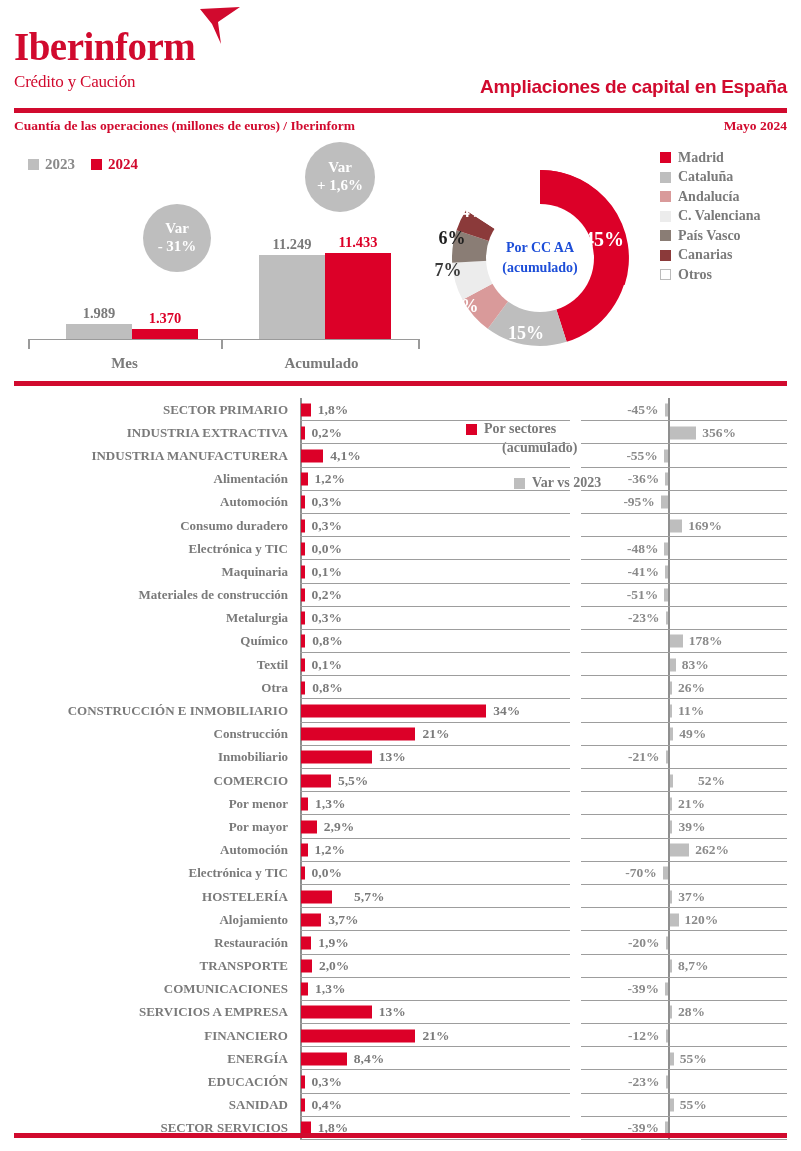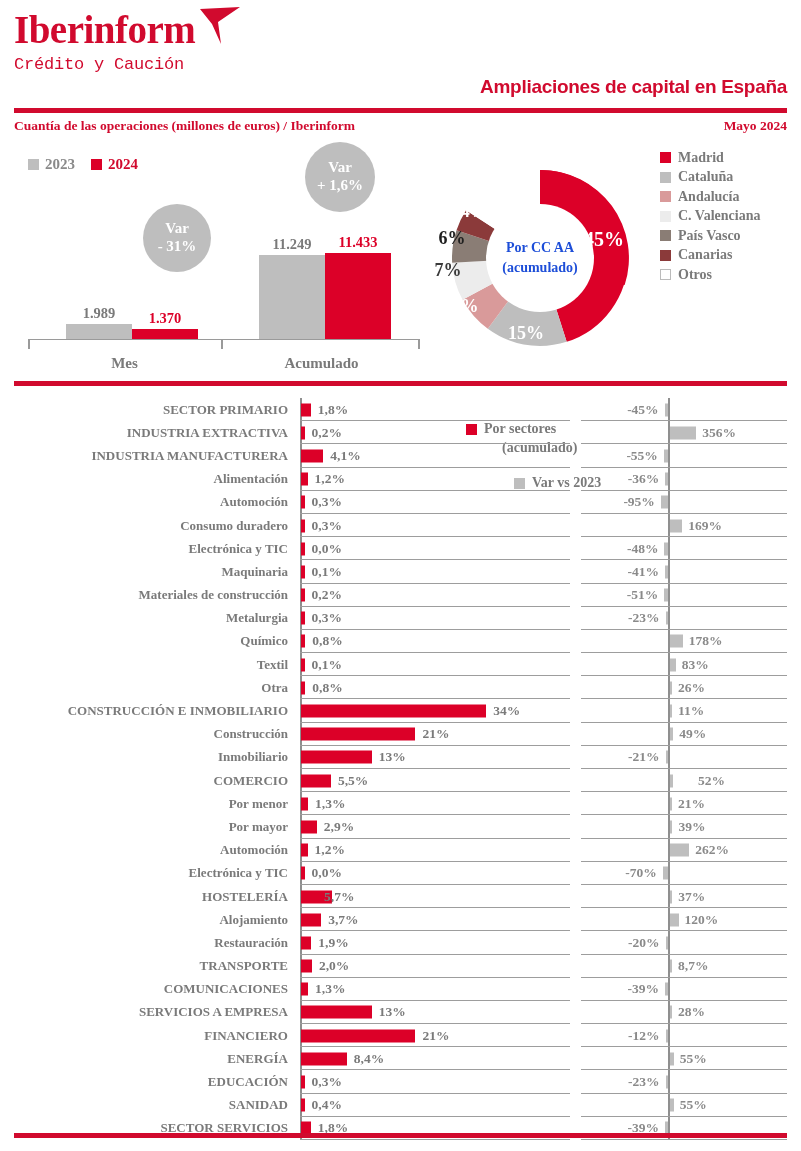--- a/index.html
+++ b/index.html
@@ -6,31 +6,31 @@
   body {
     width: 801px; height: 1151px;
     background: #ffffff;
     font-family: "Liberation Serif", serif;
     position: relative;
     overflow: hidden;
   }
 
   
   #header { position: relative; height: 108px; }
-  #logo-block { position: absolute; left: 14px; top: 10px; }
+  #logo-block { position: absolute; left: 14px; top: 27px; }
   #logo-main {
     font-family: "Liberation Serif", serif;
     font-weight: bold;
     font-size: 39px;
     color: #D10A2E;
     letter-spacing: -0.5px;
     line-height: 1;
   }
   #logo-sub {
-    font-family: Liberation Mono, monospace;
+    font-family: Liberation Serif, serif;
     font-size: 17px;
     color: #D10A2E;
     margin-top: 6px;
     letter-spacing: -0.2px;
   }
   #logo-swoosh { position: absolute; left: 198px; top: 6px; }
   #header-title {
     position: absolute; right: 14px; top: 76px;
     font-family: "Liberation Sans", sans-serif;
     font-weight: bold;
@@ -539,21 +539,21 @@
         <div class="sbar" style="width: 3.5px;"></div>
         <div class="sval" style="left: 311.5px;">0,0%</div>
         <div class="vbar" style="width: 5.25px; left: 662.75px;"></div>
         <div class="vval" style="right: 144.25px;">-70%</div>
       </div>
       <div class="trow">
         <div class="tname major">HOSTELERÍA</div>
         <div class="sep-left"></div>
         <div class="sep-right"></div>
         <div class="sbar" style="width: 31.065px;"></div>
-        <div class="sval" style="left: 324px;">5,7%</div>
+        <div class="sval" style="left: 354px;">5,7%</div>
         <div class="vbar" style="width: 2.775px; left: 669.5px;"></div>
         <div class="vval" style="left: 678.275px;">37%</div>
       </div>
       <div class="trow">
         <div class="tname">Alojamiento</div>
         <div class="sep-left"></div>
         <div class="sep-right"></div>
         <div class="sbar" style="width: 20.165px;"></div>
         <div class="sval" style="left: 328.165px;">3,7%</div>
         <div class="vbar" style="width: 9px; left: 669.5px;"></div>

